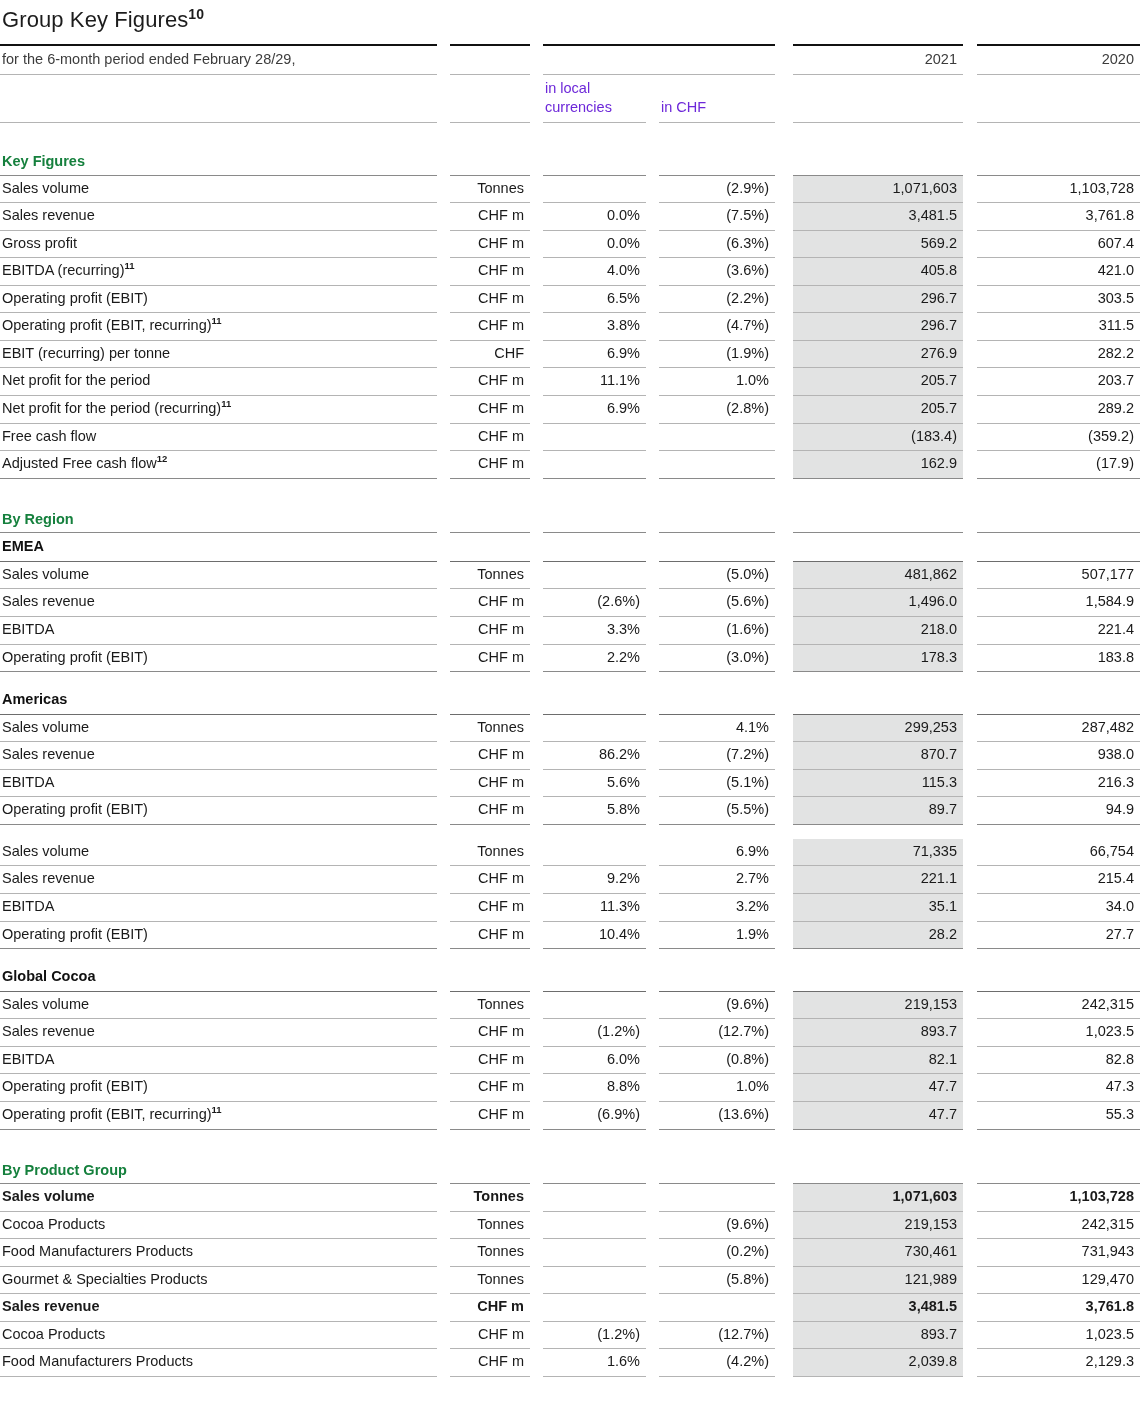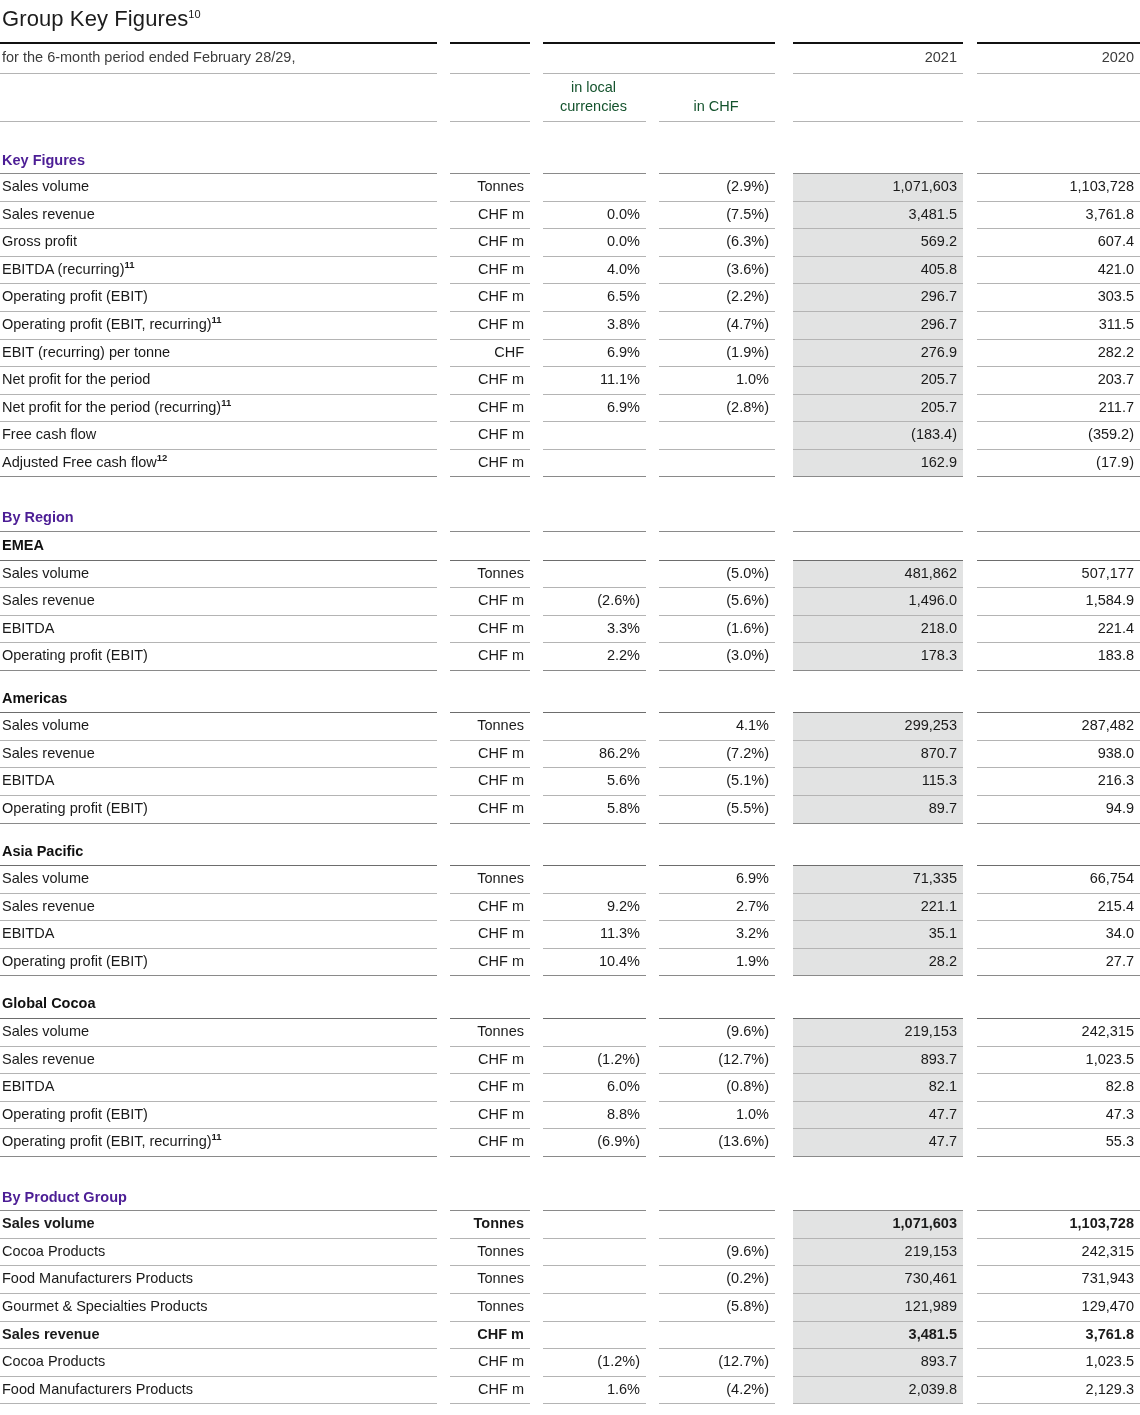--- a/index.html
+++ b/index.html
@@ -22,23 +22,23 @@
   
   .doc-title {
     font-size: 22px;
     font-weight: 300;
     letter-spacing: 0.1px;
     color: #1c1c1c;
     padding: 6px 0 10px 2px;
     line-height: 1.2;
   }
   .doc-title sup {
-    font-size: 11px;
+    font-size: 14px;
     vertical-align: super;
-    font-weight: 400;
+    font-weight: 700;
   }
 
   
   table.kf {
     width: 1140px;
     border-collapse: collapse;
     table-layout: fixed;
     font-size: 14.5px;
   }
   table.kf col.c-label  { width: 437px; }
@@ -79,21 +79,21 @@
   .rule-mid    { border-bottom: 1.4px solid #8a8a8a; }
   .rule-dark   { border-bottom: 1.6px solid #6d6d6d; }
   .rule-thick  { border-top: 2.2px solid #111111; }
 
   
   .shade { background: #e2e3e3; }
 
   
   .sec-title .cell {
     font-weight: bold;
-    color: #4c1d95;
+    color: #15803d;
     padding-top: 13px;
     padding-bottom: 3px;
     font-size: 14.5px;
   }
   .sub-head .cell {
     font-weight: bold;
     color: #111111;
     padding-top: 4px;
   }
   .bold-row .cell { font-weight: bold; }
@@ -107,22 +107,22 @@
     padding-bottom: 5px;
   }
 
   .chg-label .cell {
     text-align: center;
     color: #3c3c3c;
     padding-top: 4px;
     padding-bottom: 5px;
   }
   .sub-units .cell {
-    text-align: center;
-    color: #14532d;
+    text-align: left;
+    color: #6d28d9;
     line-height: 1.3;
     white-space: normal;
     padding-top: 4px;
     padding-bottom: 5px;
   }
 
   sup.fn {
     font-size: 9.5px;
     font-weight: bold;
     vertical-align: super;
@@ -463,21 +463,21 @@
           <td class="sp"></td>
           <td class="rule-thin">
             <span class="cell num">(2.8%)</span>
           </td>
           <td class="sp"></td>
           <td class="rule-thin shade">
             <span class="cell num">205.7</span>
           </td>
           <td class="sp"></td>
           <td class="rule-thin">
-            <span class="cell num">211.7</span>
+            <span class="cell num">289.2</span>
           </td>
         </tr>
         <tr class="data-row">
           <td class="rule-thin">
             <span class="cell lbl">Free cash flow</span>
           </td>
           <td class="sp"></td>
           <td class="rule-thin">
             <span class="cell num">CHF m</span>
           </td>
@@ -830,45 +830,20 @@
           <td style="height: 14px;"></td>
           <td style="height: 14px;"></td>
           <td style="height: 14px;"></td>
           <td style="height: 14px;"></td>
           <td style="height: 14px;"></td>
           <td style="height: 14px;"></td>
           <td style="height: 14px;"></td>
           <td style="height: 14px;"></td>
           <td style="height: 14px;"></td>
         </tr>
-        <tr class="sub-head">
-          <td class="rule-dark">
-            <span class="cell lbl">Asia Pacific</span>
-          </td>
-          <td class="sp"></td>
-          <td class="rule-dark">
-            <span class="cell num"></span>
-          </td>
-          <td class="sp"></td>
-          <td class="rule-dark">
-            <span class="cell num"></span>
-          </td>
-          <td class="sp"></td>
-          <td class="rule-dark">
-            <span class="cell num"></span>
-          </td>
-          <td class="sp"></td>
-          <td class="rule-dark">
-            <span class="cell num"></span>
-          </td>
-          <td class="sp"></td>
-          <td class="rule-dark">
-            <span class="cell num"></span>
-          </td>
-        </tr>
         <tr class="data-row">
           <td class="rule-thin">
             <span class="cell lbl">Sales volume</span>
           </td>
           <td class="sp"></td>
           <td class="rule-thin">
             <span class="cell num">Tonnes</span>
           </td>
           <td class="sp"></td>
           <td class="rule-thin">

